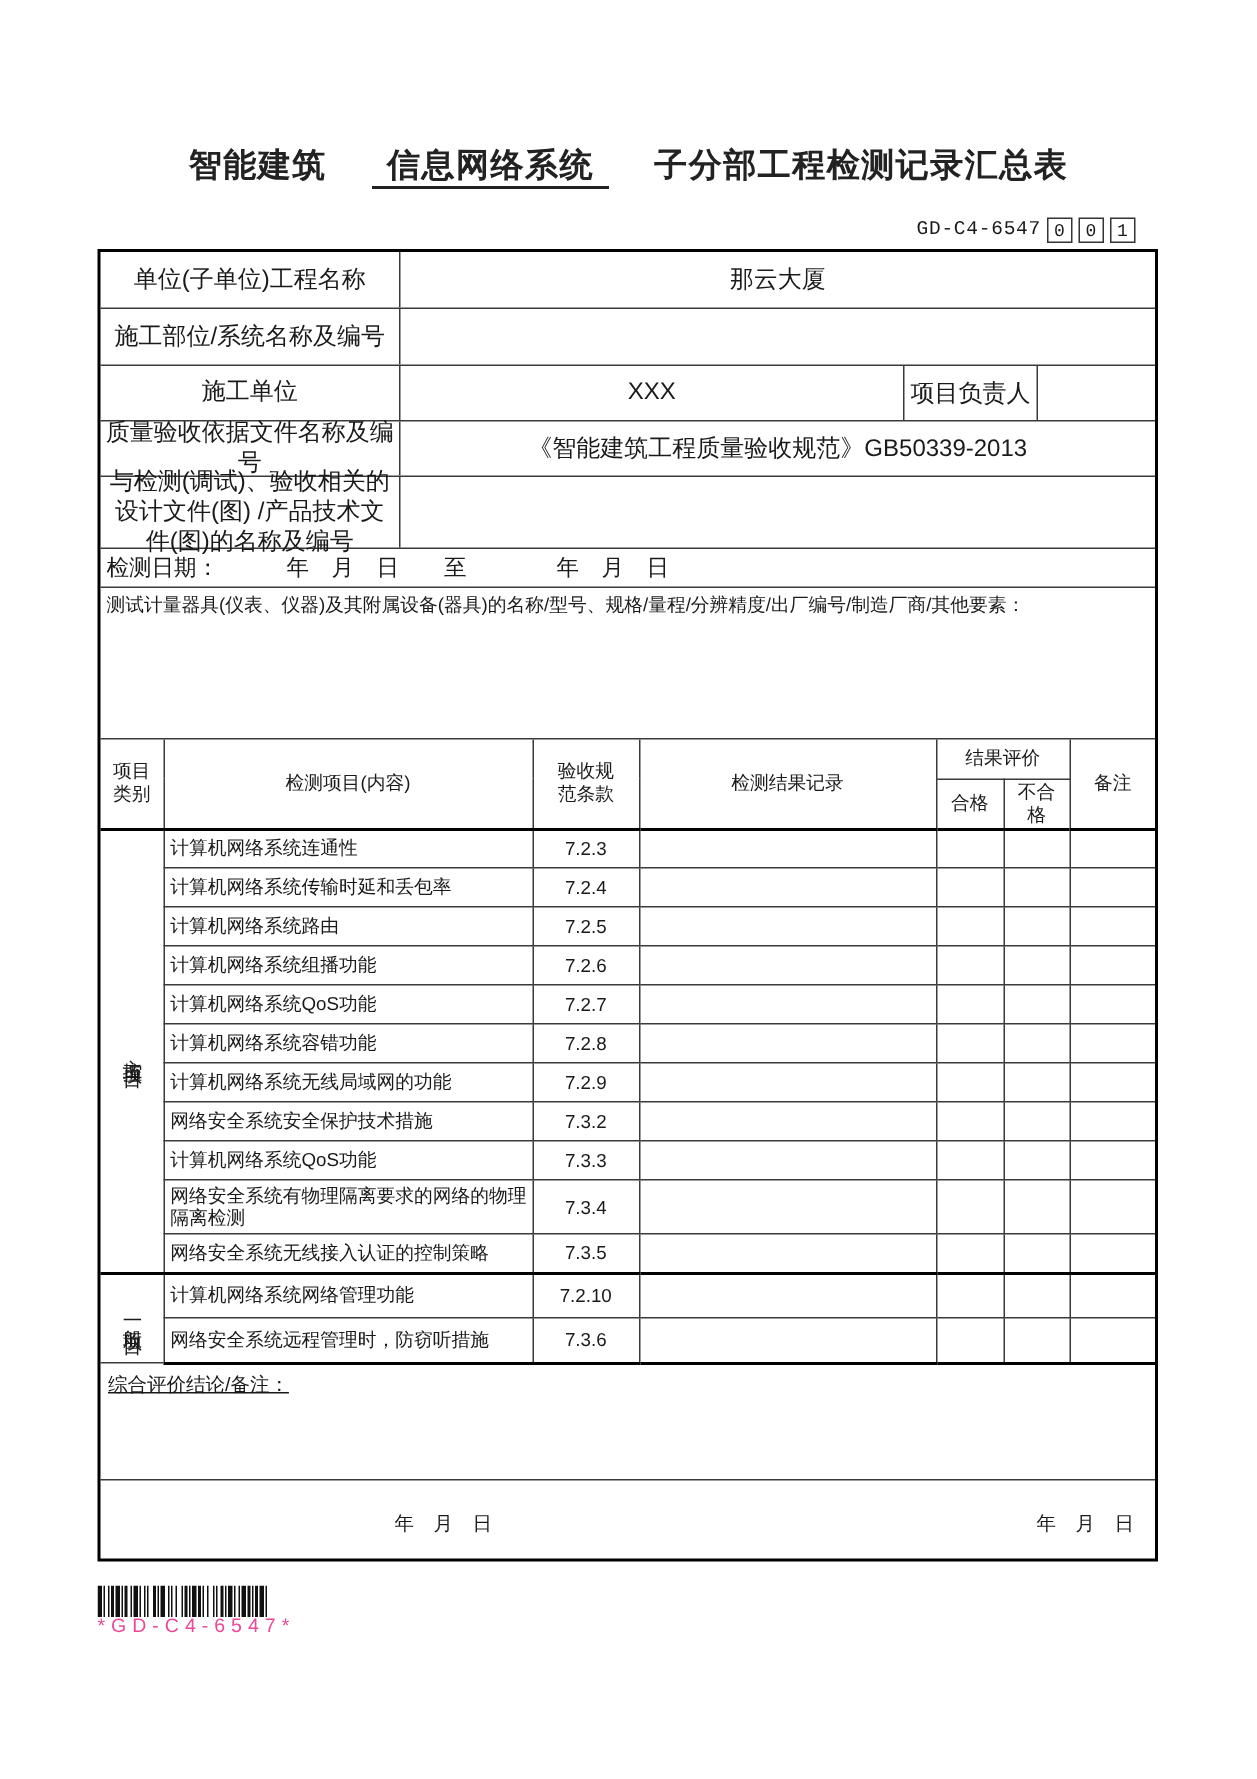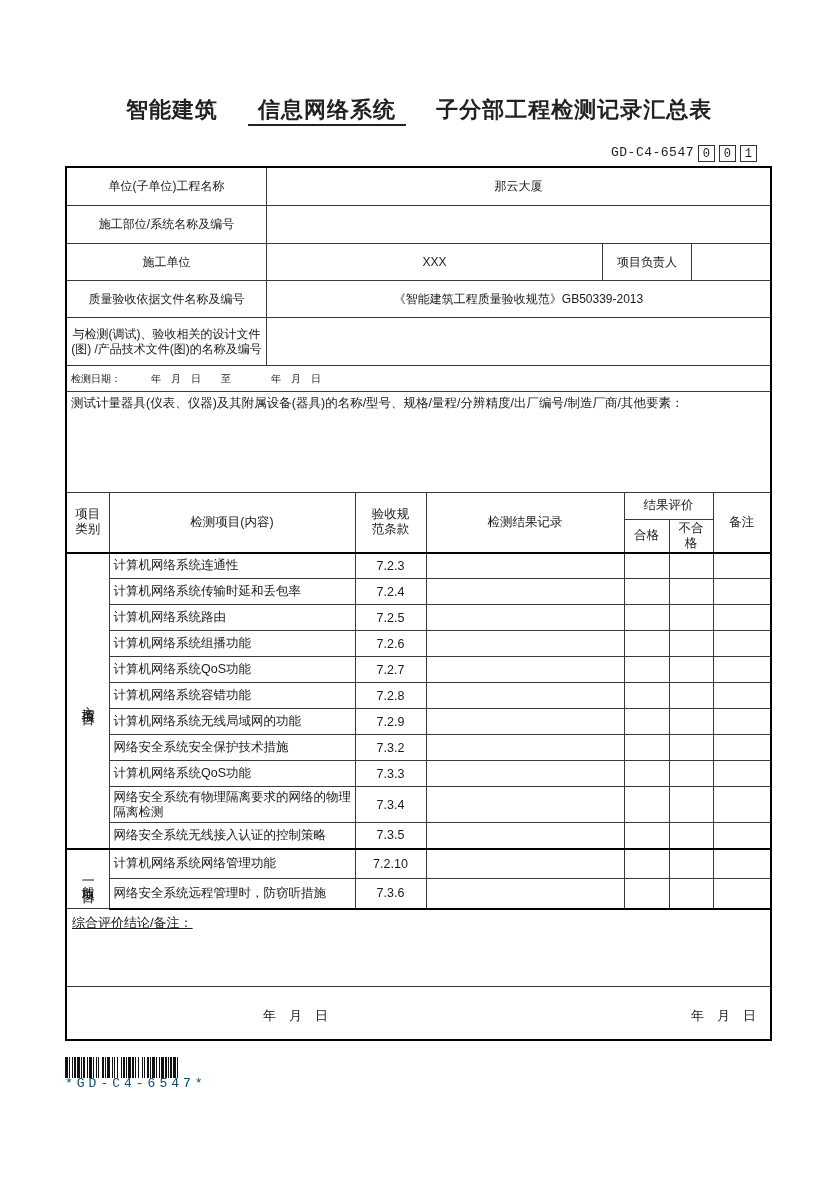--- a/index.html
+++ b/index.html
@@ -22,37 +22,37 @@
     font-family:"Liberation Mono","DejaVu Sans Mono",monospace;
   }
   .code-box {
     width:17px; height:17px; border:1px solid #333; margin-left:4px;
     display:flex; align-items:center; justify-content:center;
     font-size:12px; font-family:"Liberation Mono","DejaVu Sans Mono",monospace;
   }
   
   .form { width:707px; margin-left:65px; border:2px solid #000; }
   
-  .irow { display:flex; border-bottom:1px solid #3a3a3a; font-size:12px; }
+  .irow { display:flex; border-bottom:1px solid #3a3a3a; font-size:16px; }
   .irow:last-of-type { border-bottom:1px solid #3a3a3a; }
   .h38{height:38px}.h37{height:37px}.h48{height:48px}
   .ilabel {
     width:200px; border-right:1px solid #3a3a3a;
     display:flex; align-items:center; justify-content:center;
     text-align:center; padding:1px 2px; line-height:1.25;
   }
   .ivalue { flex:1; display:flex; align-items:center; justify-content:center; text-align:center; }
   .ivalue.w336 { flex:0 0 336px; border-right:1px solid #3a3a3a; }
   .ilabel2 { width:89px; border-right:1px solid #3a3a3a; display:flex; align-items:center; justify-content:center; }
   .ivalue2 { flex:1; }
   
   .date-row {
     height:26px; border-bottom:1px solid #3a3a3a;
     display:flex; align-items:center; padding-left:4px;
-    font-size:10px; white-space:pre;
+    font-size:15px; white-space:pre;
   }
   .instruments {
     height:101px; border-bottom:1px solid #3a3a3a;
     font-size:12.5px; padding:3px 4px; line-height:1.3;
   }
   
   table.items { border-collapse:collapse; width:100%; table-layout:fixed; font-size:12.5px; }
   table.items td, table.items th {
     border:1px solid #3a3a3a; font-weight:normal;
     overflow:hidden; padding:1px 2px;
@@ -83,21 +83,21 @@
   .sig-dates { display:flex; padding:6px 14px 0 4px; }
   .sig-date-l { margin-left:192px; white-space:pre; }
   .sig-date-r { margin-left:auto; white-space:pre; }
   
   .barcode-wrap { margin:16px 0 0 65px; width:170px; }
   .bars { height:21px; width:158px; overflow:hidden; white-space:nowrap; font-size:0; }
   .bars span { display:inline-block; height:100%; }
   .bars .b { background:#111; }
   .barcode-text {
     font-size:13px; letter-spacing:4px; margin-top:-2px; background:#fff;
-    font-family:Liberation Mono, monospace; color:#0c4a6e;
+    font-family:Liberation Sans, sans-serif; color:#ec4899;
   }
 </style>
 </head>
 <body>
 
 <div class="title">
   <span>智能建筑</span>
   <span>　</span><span class="u">信息网络系统</span><span>　</span>
   <span>子分部工程检测记录汇总表</span>
 </div>

